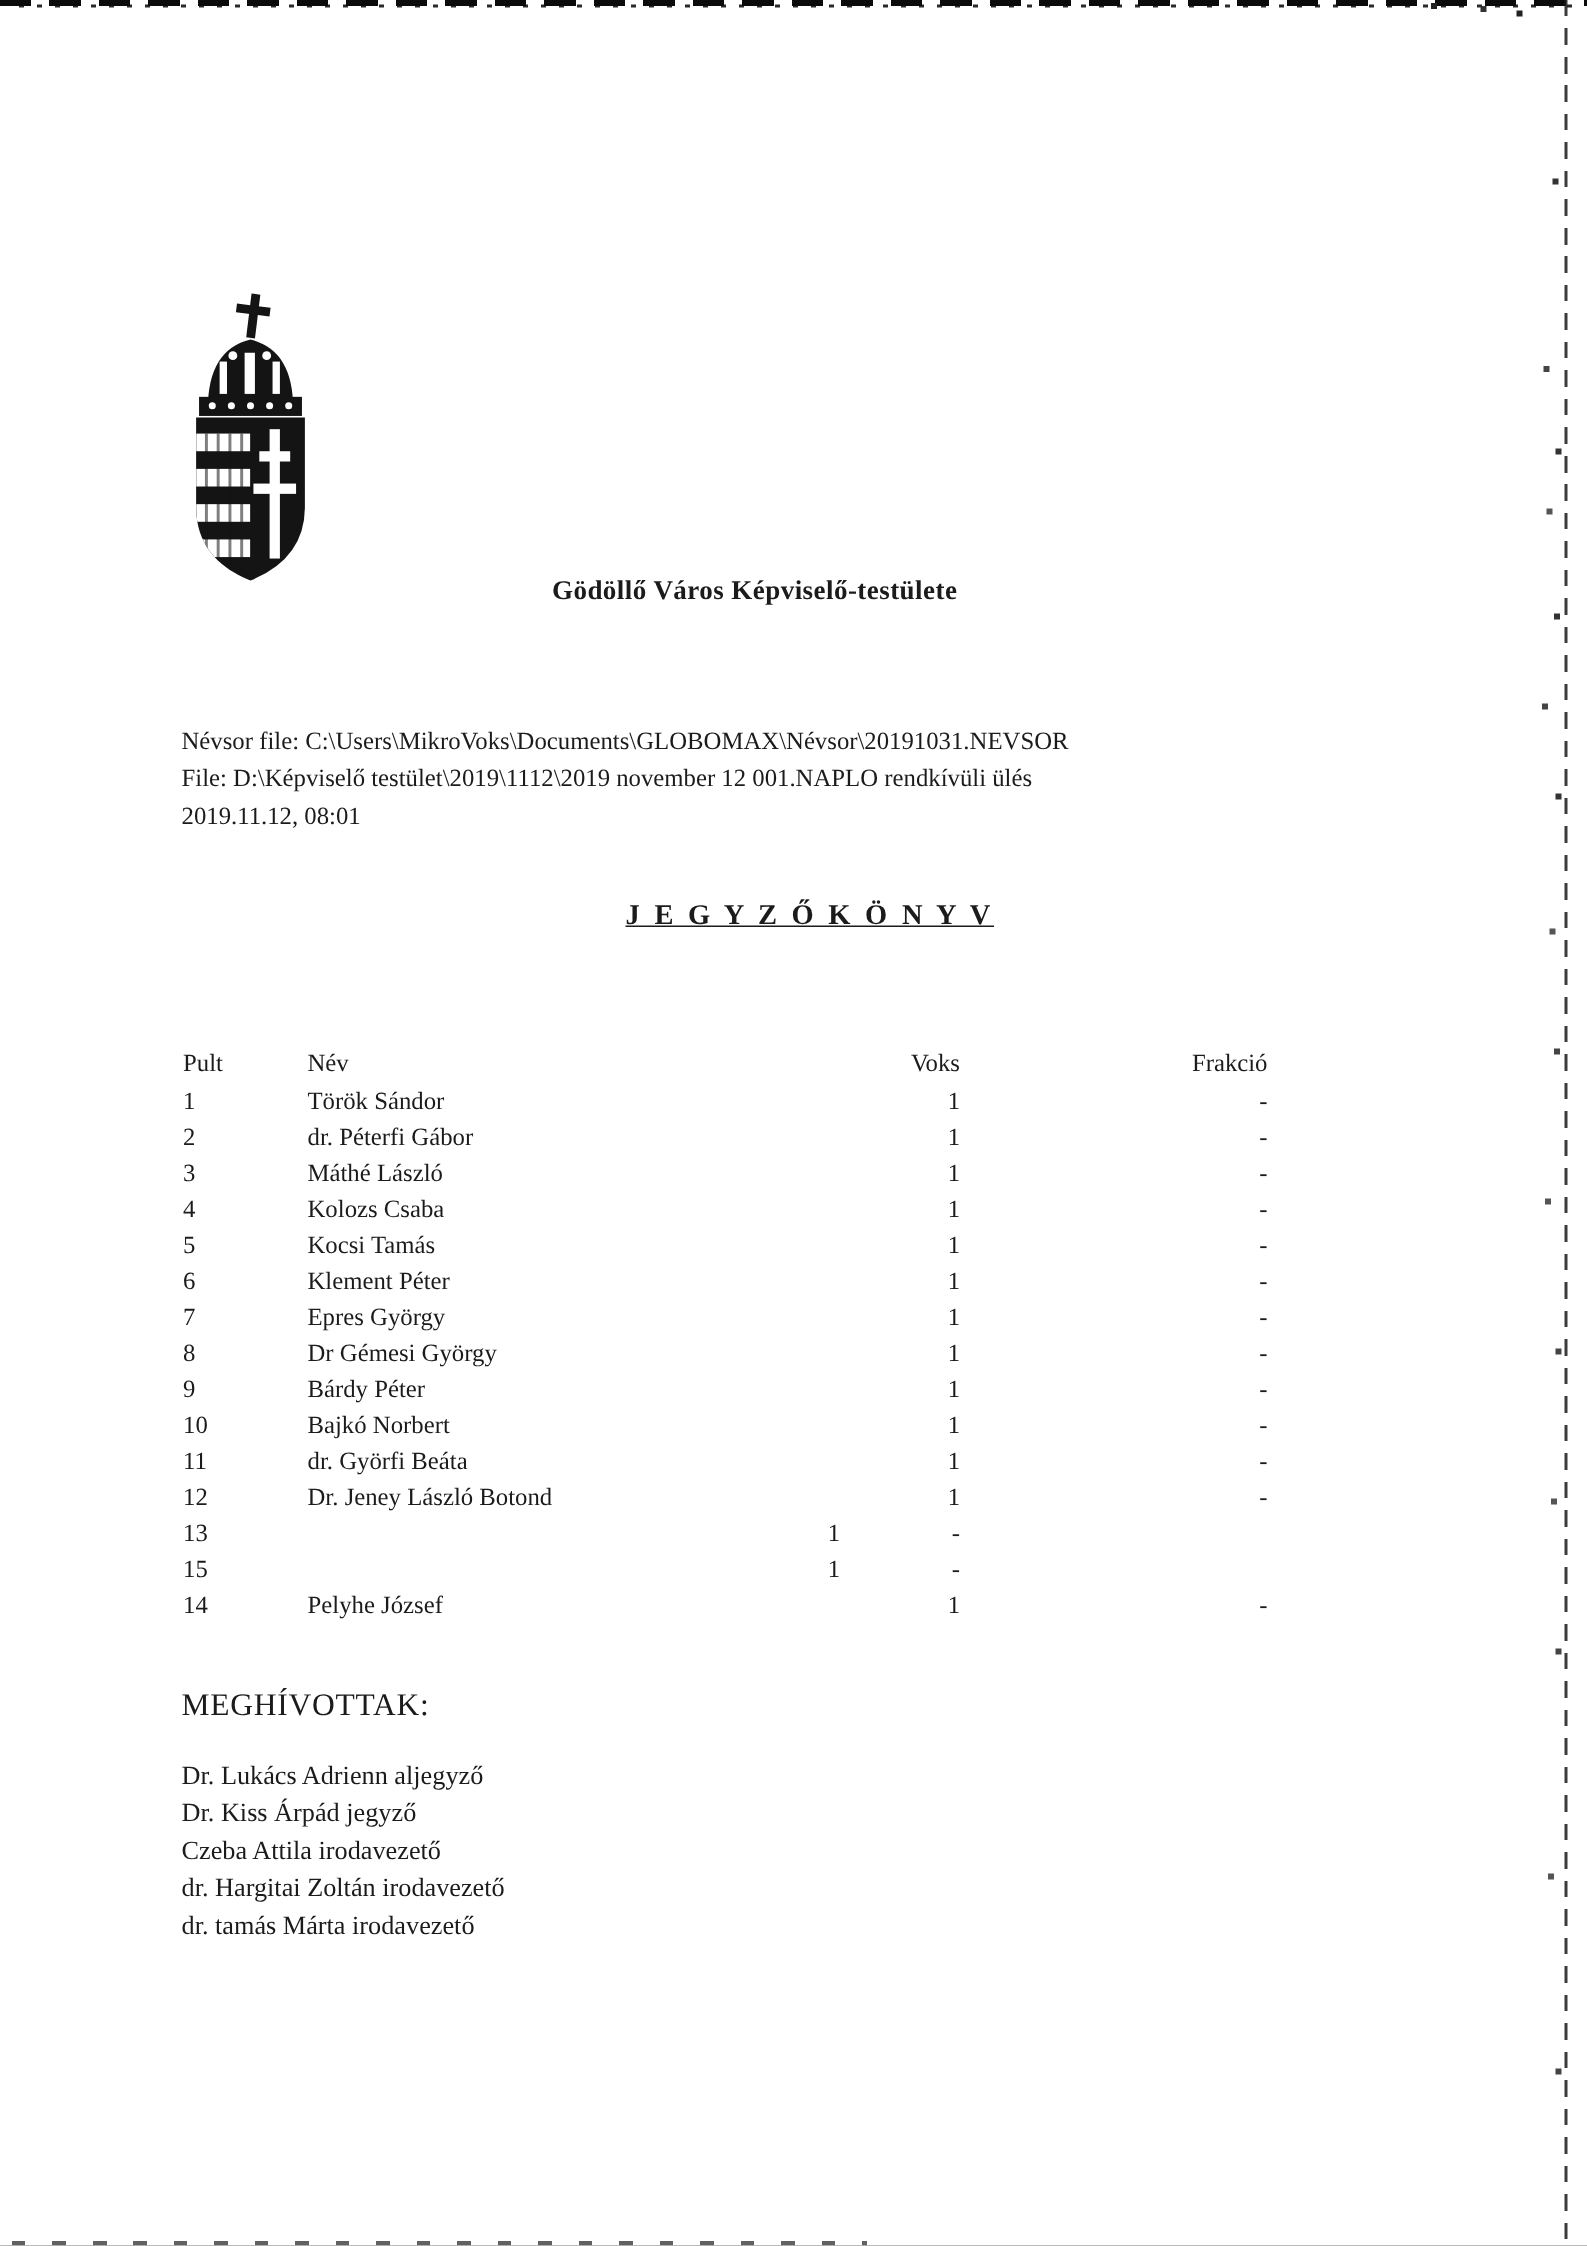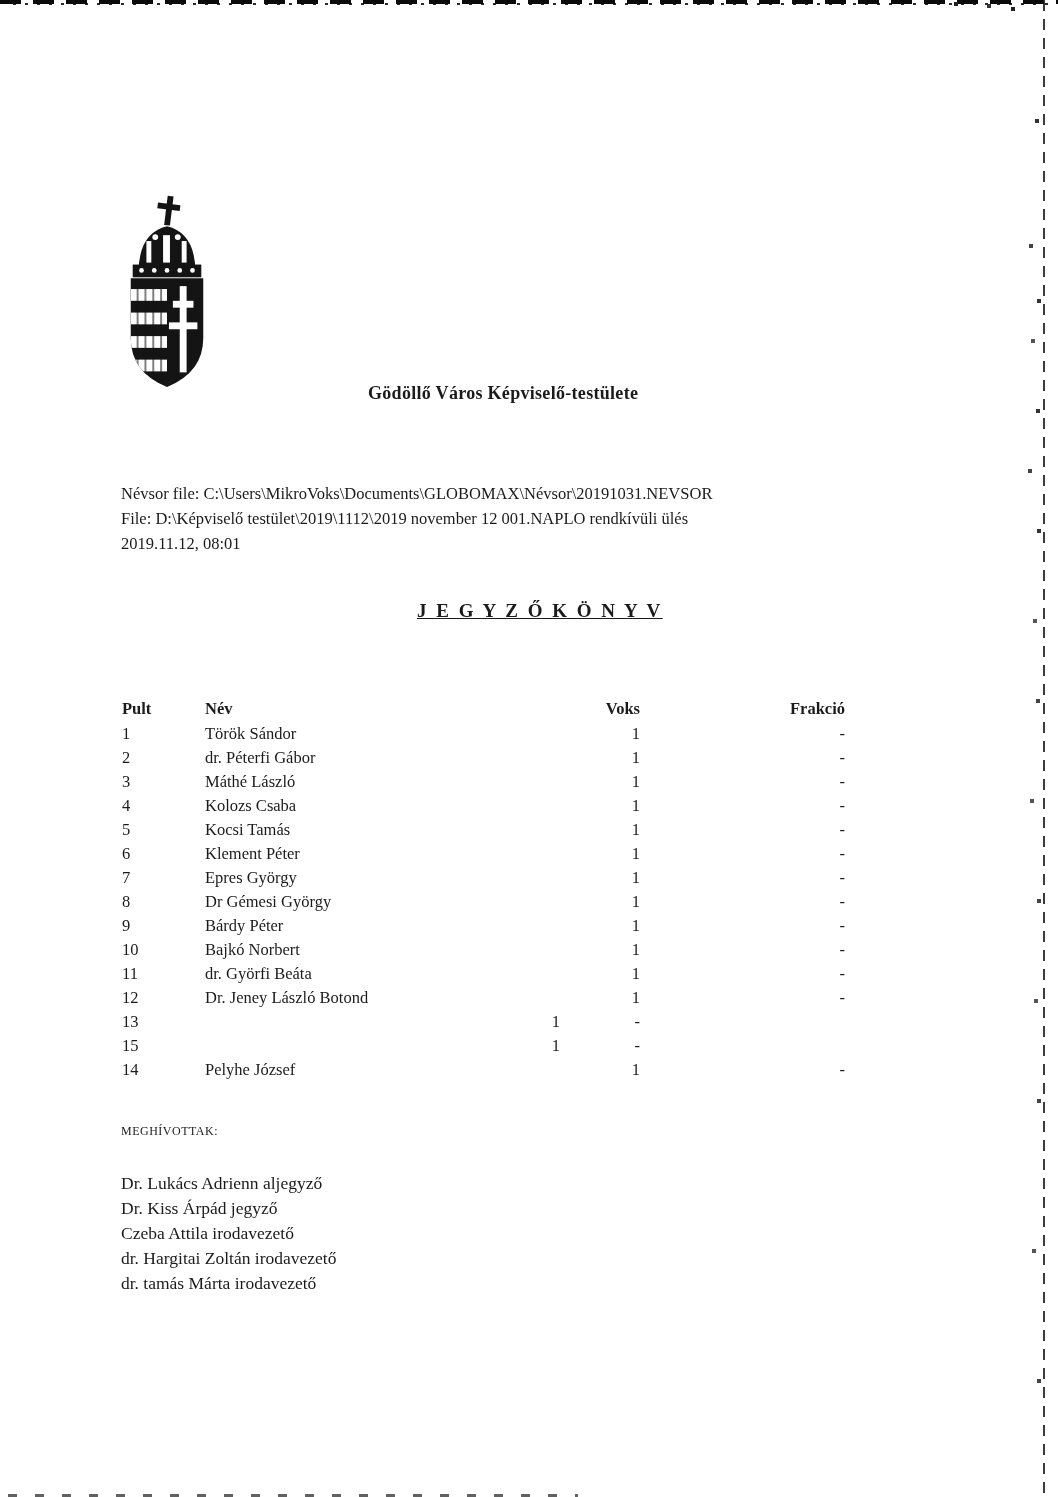--- a/index.html
+++ b/index.html
@@ -52,26 +52,26 @@
   .doc-title{
     position:absolute;left:417px;top:600px;
     font-size:19px;font-weight:bold;letter-spacing:2.5px;white-space:nowrap;text-decoration:underline;
   }
   
   .att-table{position:absolute;left:122px;top:695px;width:723px;font-size:16.5px;}
   .trow{
     display:grid;grid-template-columns:83px 355px 80px 205px;
     height:24px;line-height:24px;align-items:baseline;
   }
-  .thead .trow{font-weight:bold;height:27px;line-height:27px;}
+  .thead .trow{font-weight:normal;height:27px;line-height:27px;}
   .c-voks,.c-frakcio{text-align:right;}
   
   .invited-heading{
     position:absolute;left:121px;top:1124px;
-    font-size:12px;letter-spacing:.5px;
+    font-size:21px;letter-spacing:.5px;
   }
   .invited-list{
     position:absolute;left:121px;top:1171px;
     font-size:17.5px;line-height:25px;
   }
 </style>
 </head>
 <body>
 
 <div class="page">

